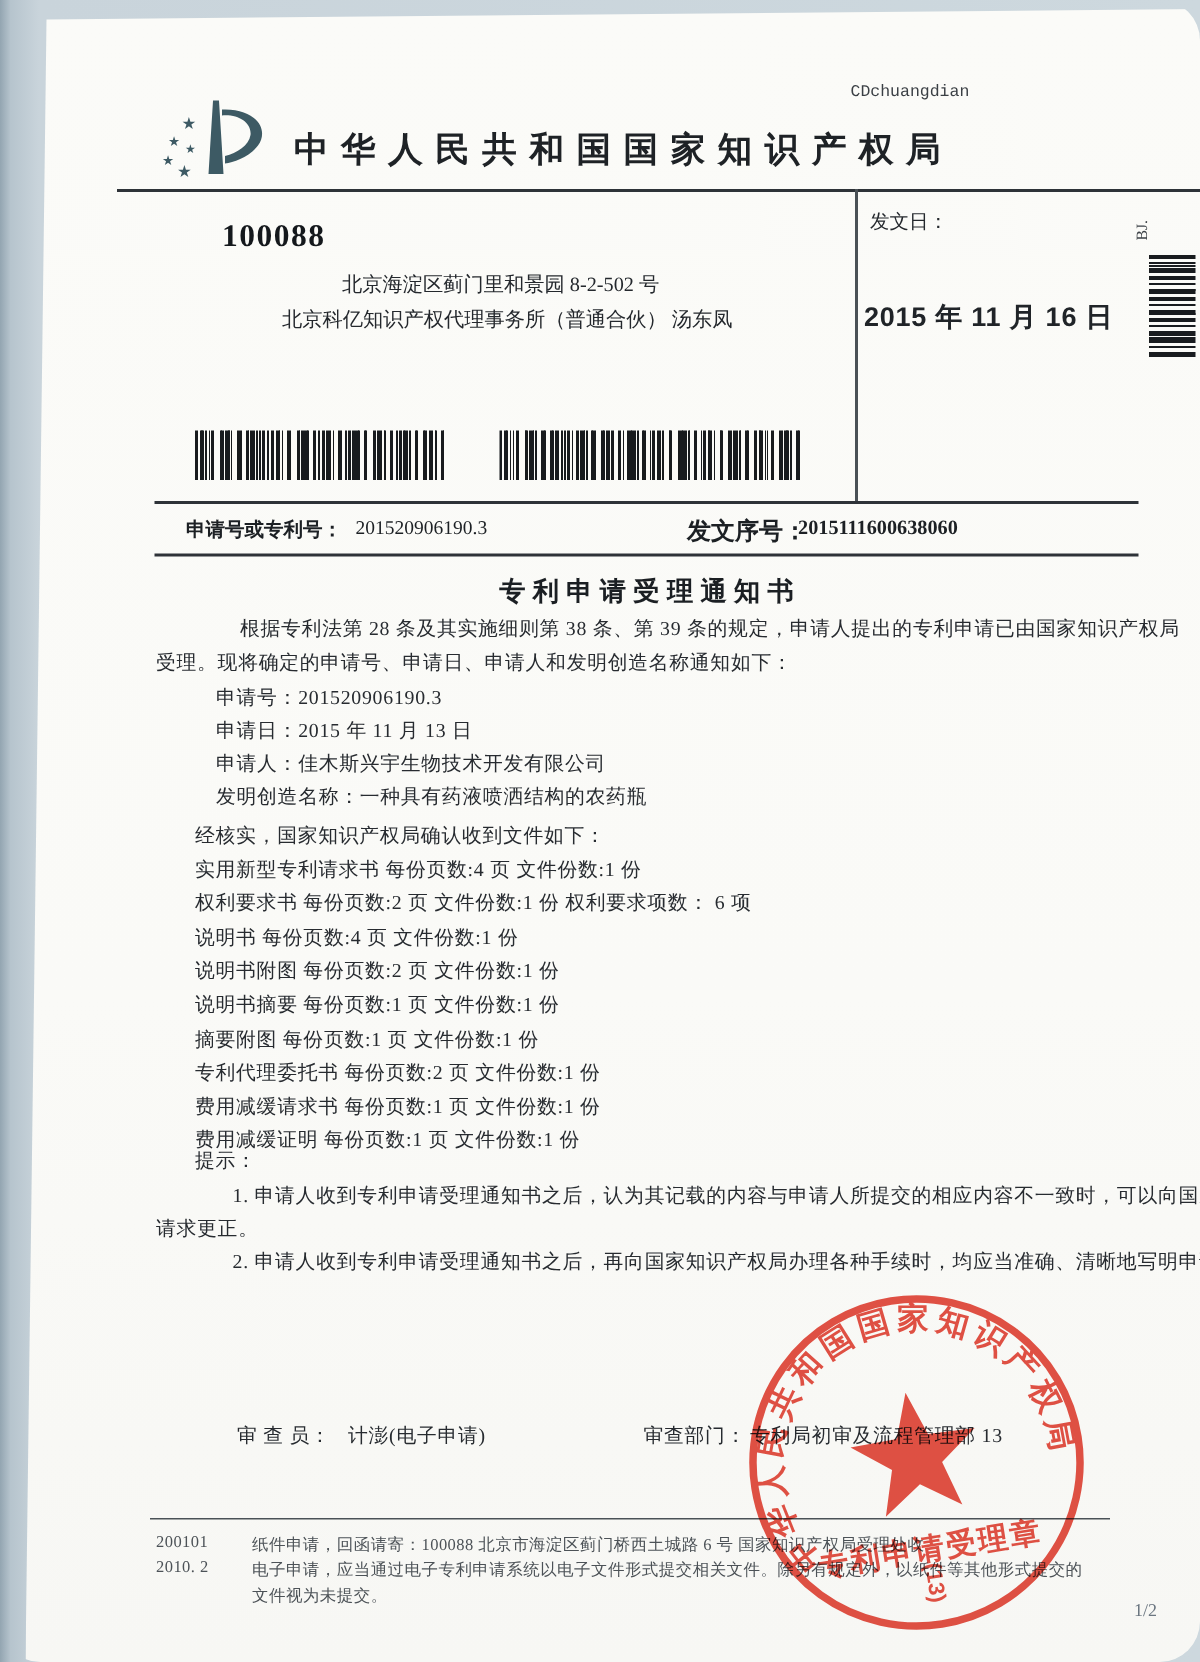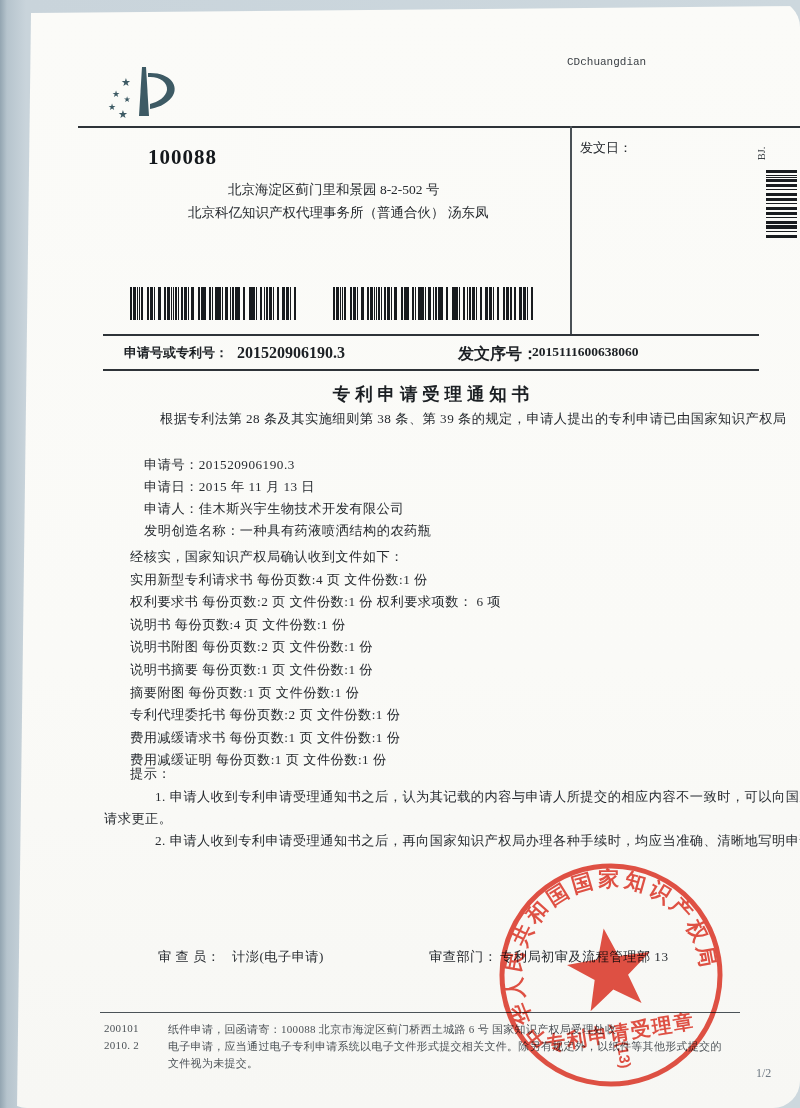--- a/index.html
+++ b/index.html
@@ -44,47 +44,50 @@
           <path d="M46,9 C68,8 78,22 70,33 C64,41 54,44 48,45 L48,40 C56,38 64,33 65,26 C66,18 57,12 46,13 Z"></path>
           <text x="24" y="22" font-size="11" text-anchor="middle">★</text>
           <text x="14" y="33" font-size="9" text-anchor="middle">★</text>
           <text x="25" y="38" font-size="8" text-anchor="middle">★</text>
           <text x="10" y="46" font-size="9" text-anchor="middle">★</text>
           <text x="21" y="54" font-size="11" text-anchor="middle">★</text>
         </g>
       </svg>
     </div>
 
+    <div class="abs hei" style="left:196px;top:84px;font-size:23px;font-weight:bold;color:#1e2226;letter-spacing:1px;">中 华 人 民 共 和 国 国 家 知 识 产 权 局</div>
 
     <div class="rule" style="left:78px;top:126px;width:722px;"></div>
     <div class="vline" style="left:570px;top:126px;height:209px;"></div>
 
     <div class="abs" style="left:148px;top:145px;font-size:21px;font-weight:bold;color:#14181c;letter-spacing:1px;">100088</div>
 
     <div class="abs" style="left:228px;top:181px;font-size:13.5px;color:#24282d;">北京海淀区蓟门里和景园 8-2-502 号</div>
     <div class="abs" style="left:188px;top:204px;font-size:13.5px;color:#24282d;">北京科亿知识产权代理事务所（普通合伙）  汤东凤</div>
 
     <div class="abs" style="left:580px;top:139px;font-size:13px;color:#24282d;">发文日：</div>
+    <div class="abs hei" style="left:576px;top:199px;font-size:18px;font-weight:bold;color:#202428;letter-spacing:0.5px;">2015 年 11 月 16 日</div>
 
     <div class="abs" style="left:755px;top:148px;font-size:10.5px;color:#3c4146;transform:rotate(-90deg);transform-origin:center;">BJ.</div>
     <div class="vbarcode" style="left:766px;top:170px;width:31px;height:69px;"></div>
 
     <div class="barcode" style="left:130px;top:287px;width:170px;height:33px;"></div>
     <div class="barcode" style="left:333px;top:287px;width:202px;height:33px;"></div>
 
     <div class="rule" style="left:103px;top:334px;width:656px;"></div>
     <div class="abs" style="left:124px;top:344px;font-size:13px;font-weight:bold;color:#1c2024;">申请号或专利号：</div>
-    <div class="abs" style="left:237px;top:344px;font-size:16px;font-weight:bold;color:#1c2024;">201520906190.3</div>
+    <div class="abs" style="left:237px;top:344px;font-size:13px;font-weight:normal;color:#1c2024;">201520906190.3</div>
     <div class="abs" style="left:458px;top:344px;font-size:16px;font-weight:bold;color:#1c2024;">发文序号：</div>
     <div class="abs" style="left:532px;top:344px;font-size:13.5px;font-weight:bold;color:#1c2024;">2015111600638060</div>
     <div class="rule" style="left:103px;top:369px;width:656px;height:1.5px;"></div>
 
     <div class="abs hei" style="left:103px;top:382px;width:656px;text-align:center;font-size:17.5px;font-weight:bold;color:#1b1f23;">专 利 申 请 受 理 通 知 书</div>
 
     <div class="abs body-text" style="left:144px;top:410px;margin-left:16px;">根据专利法第 28 条及其实施细则第 38 条、第 39 条的规定，申请人提出的专利申请已由国家知识产权局</div>
+    <div class="abs body-text" style="left:104px;top:433px;">受理。现将确定的申请号、申请日、申请人和发明创造名称通知如下：</div>
 
     <div class="abs body-text" style="left:144px;top:456px;">申请号：201520906190.3</div>
     <div class="abs body-text" style="left:144px;top:478px;">申请日：2015 年 11 月 13 日</div>
     <div class="abs body-text" style="left:144px;top:500px;">申请人：佳木斯兴宇生物技术开发有限公司</div>
     <div class="abs body-text" style="left:144px;top:522px;">发明创造名称：一种具有药液喷洒结构的农药瓶</div>
 
     <div class="abs body-text" style="left:130px;top:546px;">
       <span class="list-line">经核实，国家知识产权局确认收到文件如下：</span>
       <span class="list-line">实用新型专利请求书 每份页数:4 页  文件份数:1 份</span>
       <span class="list-line">权利要求书 每份页数:2 页  文件份数:1 份 权利要求项数：  6 项</span>

